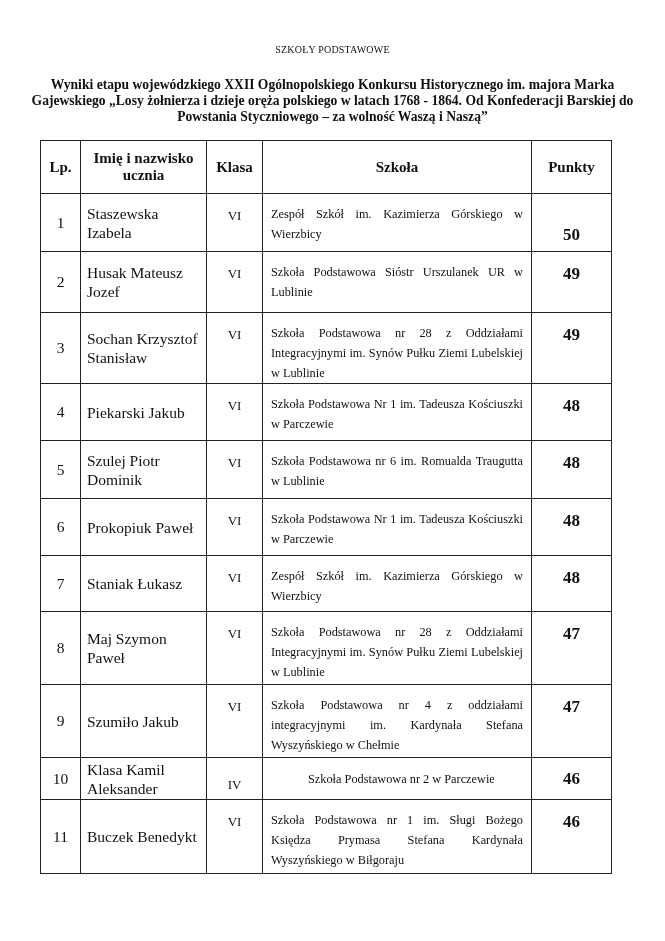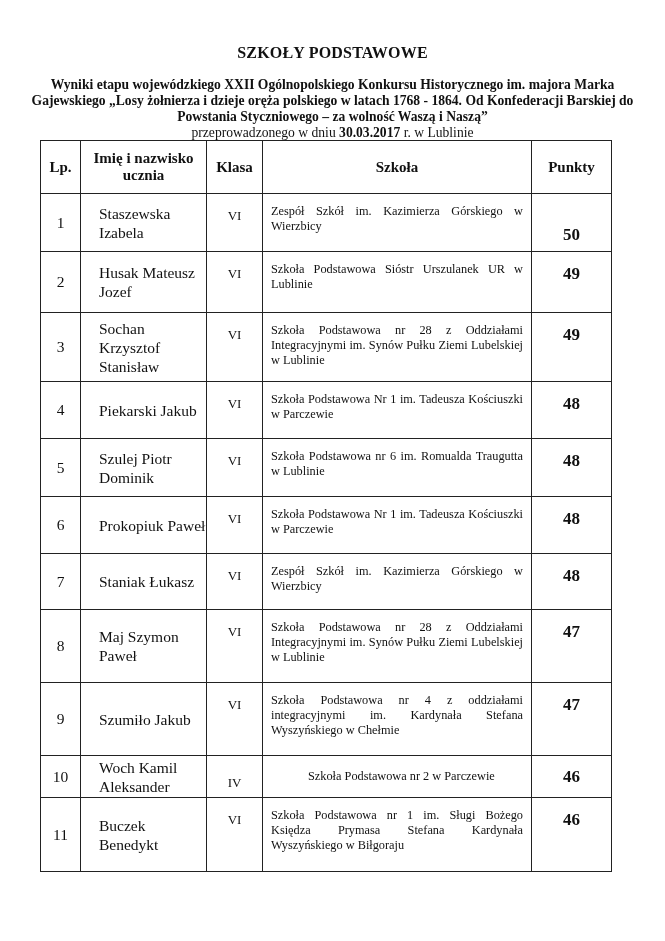--- a/index.html
+++ b/index.html
@@ -2,59 +2,56 @@
 <html><head>
   <meta charset="utf-8">
   <style>
     html, body { margin: 0; padding: 0; background: #ffffff; }
     body {
       width: 665px; height: 941px; position: relative; overflow: hidden;
       font-family: "Liberation Serif", "DejaVu Serif", serif; color: #111;
     }
     .title {
       position: absolute; top: 44px; left: 0; width: 665px; text-align: center;
-      font-weight: bold; font-size: 16px; letter-spacing: 0.2px;
+      font-weight: normal; font-size: 10px; letter-spacing: 0.2px;
     }
     .intro {
       position: absolute; top: 77px; left: 20px; width: 625px; text-align: center;
       font-size: 13.6px; line-height: 16px;
     }
     .intro .b { font-weight: bold; }
     .intro .bi { font-weight: bold; }
     table {
       position: absolute; top: 140px; left: 40px;
       border-collapse: collapse; width: 571px; table-layout: fixed;
     }
     td, th { border: 1.5px solid #222; padding: 0; }
     th {
       font-weight: bold; font-size: 15px; text-align: center; vertical-align: middle;
       height: 52px; line-height: 17px;
     }
     td.lp { text-align: center; vertical-align: middle; font-size: 15.5px; }
-    td.name { vertical-align: middle; font-size: 15.5px; line-height: 19px; padding-left: 18px; }
+    td.name { vertical-align: middle; font-size: 15.5px; line-height: 19px; padding-left: 6px; }
     td.klasa { text-align: center; vertical-align: top; font-size: 13px; padding-top: 14px; margin-left: 24px; }
     td.school {
-      vertical-align: top; font-size: 12.3px; line-height: 15px;
+      vertical-align: top; font-size: 12.3px; line-height: 20px;
       padding: 10px 8px 0 8px; text-align: justify;
     }
     td.school.center-v { vertical-align: middle; padding-top: 0; padding-left: 45px; }
     td.pts { text-align: center; vertical-align: top; font-weight: bold; font-size: 17px; padding-top: 12px; }
     td.pts.bottom { vertical-align: bottom; padding-bottom: 6px; }
   </style>
 </head>
 <body>
 
 <div class="title">SZKOŁY PODSTAWOWE</div>
 
 <div class="intro">
   <div>
     <span class="b">Wyniki etapu wojewódzkiego XXII Ogólnopolskiego Konkursu Historycznego im. majora Marka Gajewskiego </span><span class="bi">„Losy żołnierza i dzieje oręża polskiego w latach 1768 - 1864. Od Konfederacji Barskiej do Powstania Styczniowego – za wolność Waszą i Naszą”</span>
-  </div>
-  <div>
-    <span>przeprowadzonego w dniu </span><span class="b">30.03.2017</span><span> r. w Lublinie</span>
   </div>
 </div>
 
 <table>
   <colgroup>
     <col style="width:40px">
     <col style="width:126px">
     <col style="width:56px">
     <col style="width:269px">
     <col style="width:80px">
@@ -127,21 +124,21 @@
       </tr>
       <tr style="height: 73px;">
         <td class="lp">9</td>
         <td class="name">Szumiło Jakub</td>
         <td class="klasa">VI</td>
         <td class="school">Szkoła Podstawowa nr 4 z oddziałami integracyjnymi im. Kardynała Stefana Wyszyńskiego w Chełmie</td>
         <td class="pts">47</td>
       </tr>
       <tr style="height: 42px;">
         <td class="lp">10</td>
-        <td class="name">Woch Kamil Aleksander</td>
+        <td class="name">Klasa Kamil Aleksander</td>
         <td class="klasa" style="vertical-align: middle; padding-top: 12px;">IV</td>
         <td class="school center-v">Szkoła Podstawowa nr 2 w Parczewie</td>
         <td class="pts" style="vertical-align: middle; padding-top: 0px;">46</td>
       </tr>
       <tr style="height: 74px;">
         <td class="lp">11</td>
         <td class="name">Buczek Benedykt</td>
         <td class="klasa">VI</td>
         <td class="school">Szkoła Podstawowa nr 1 im. Sługi Bożego Księdza Prymasa Stefana Kardynała Wyszyńskiego w Biłgoraju</td>
         <td class="pts">46</td>

